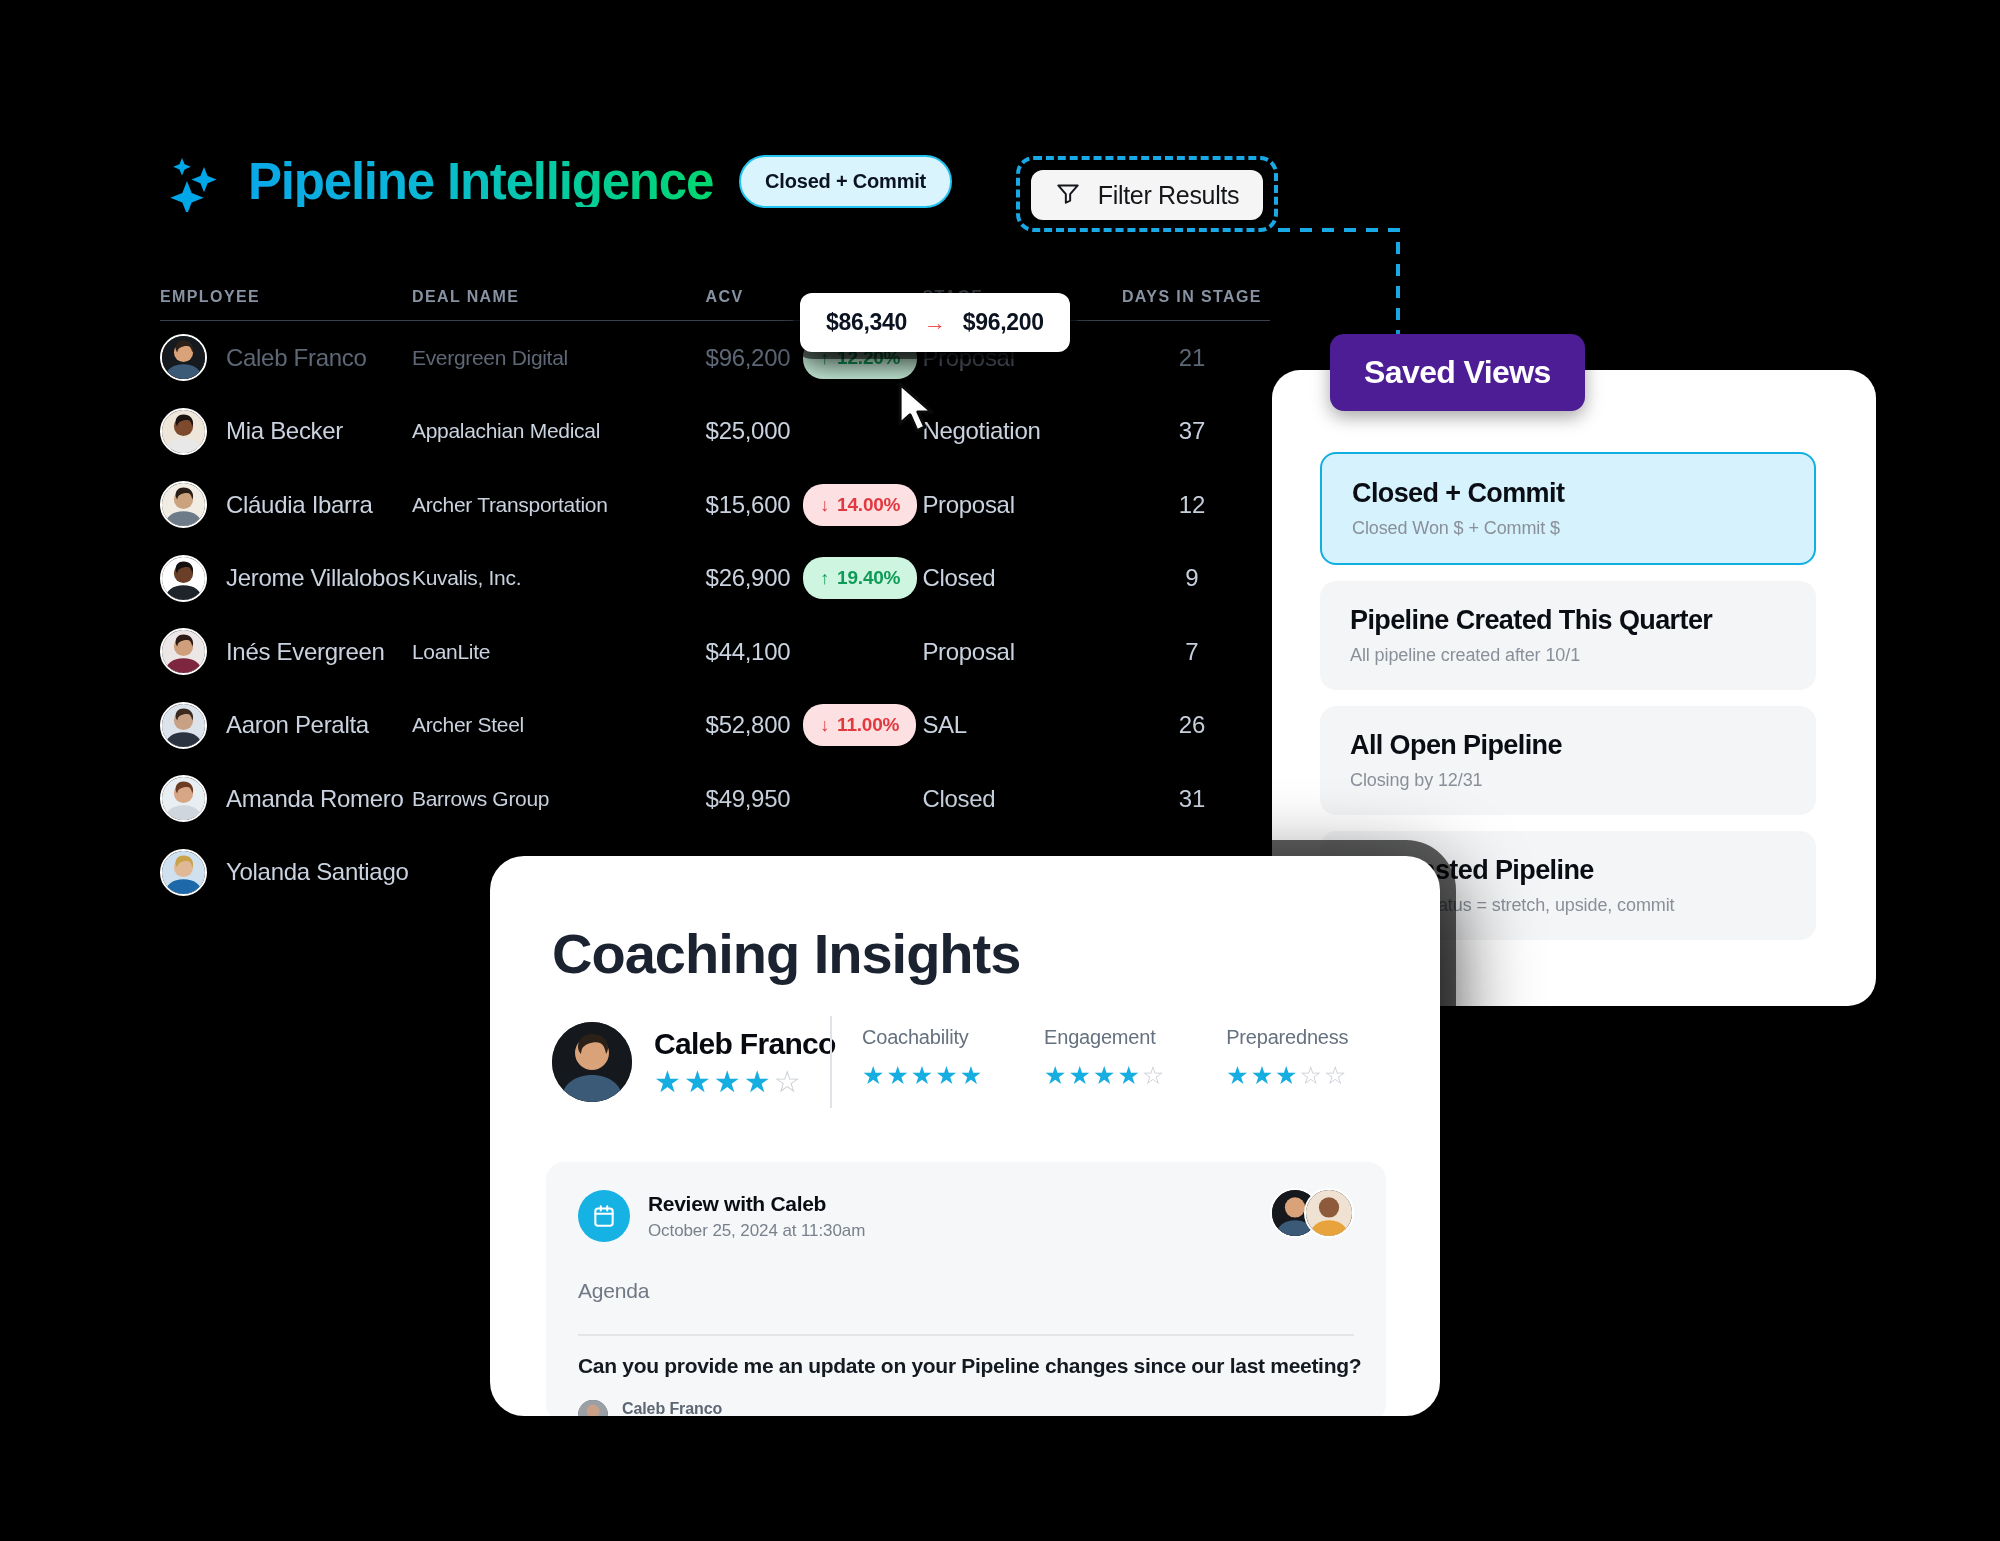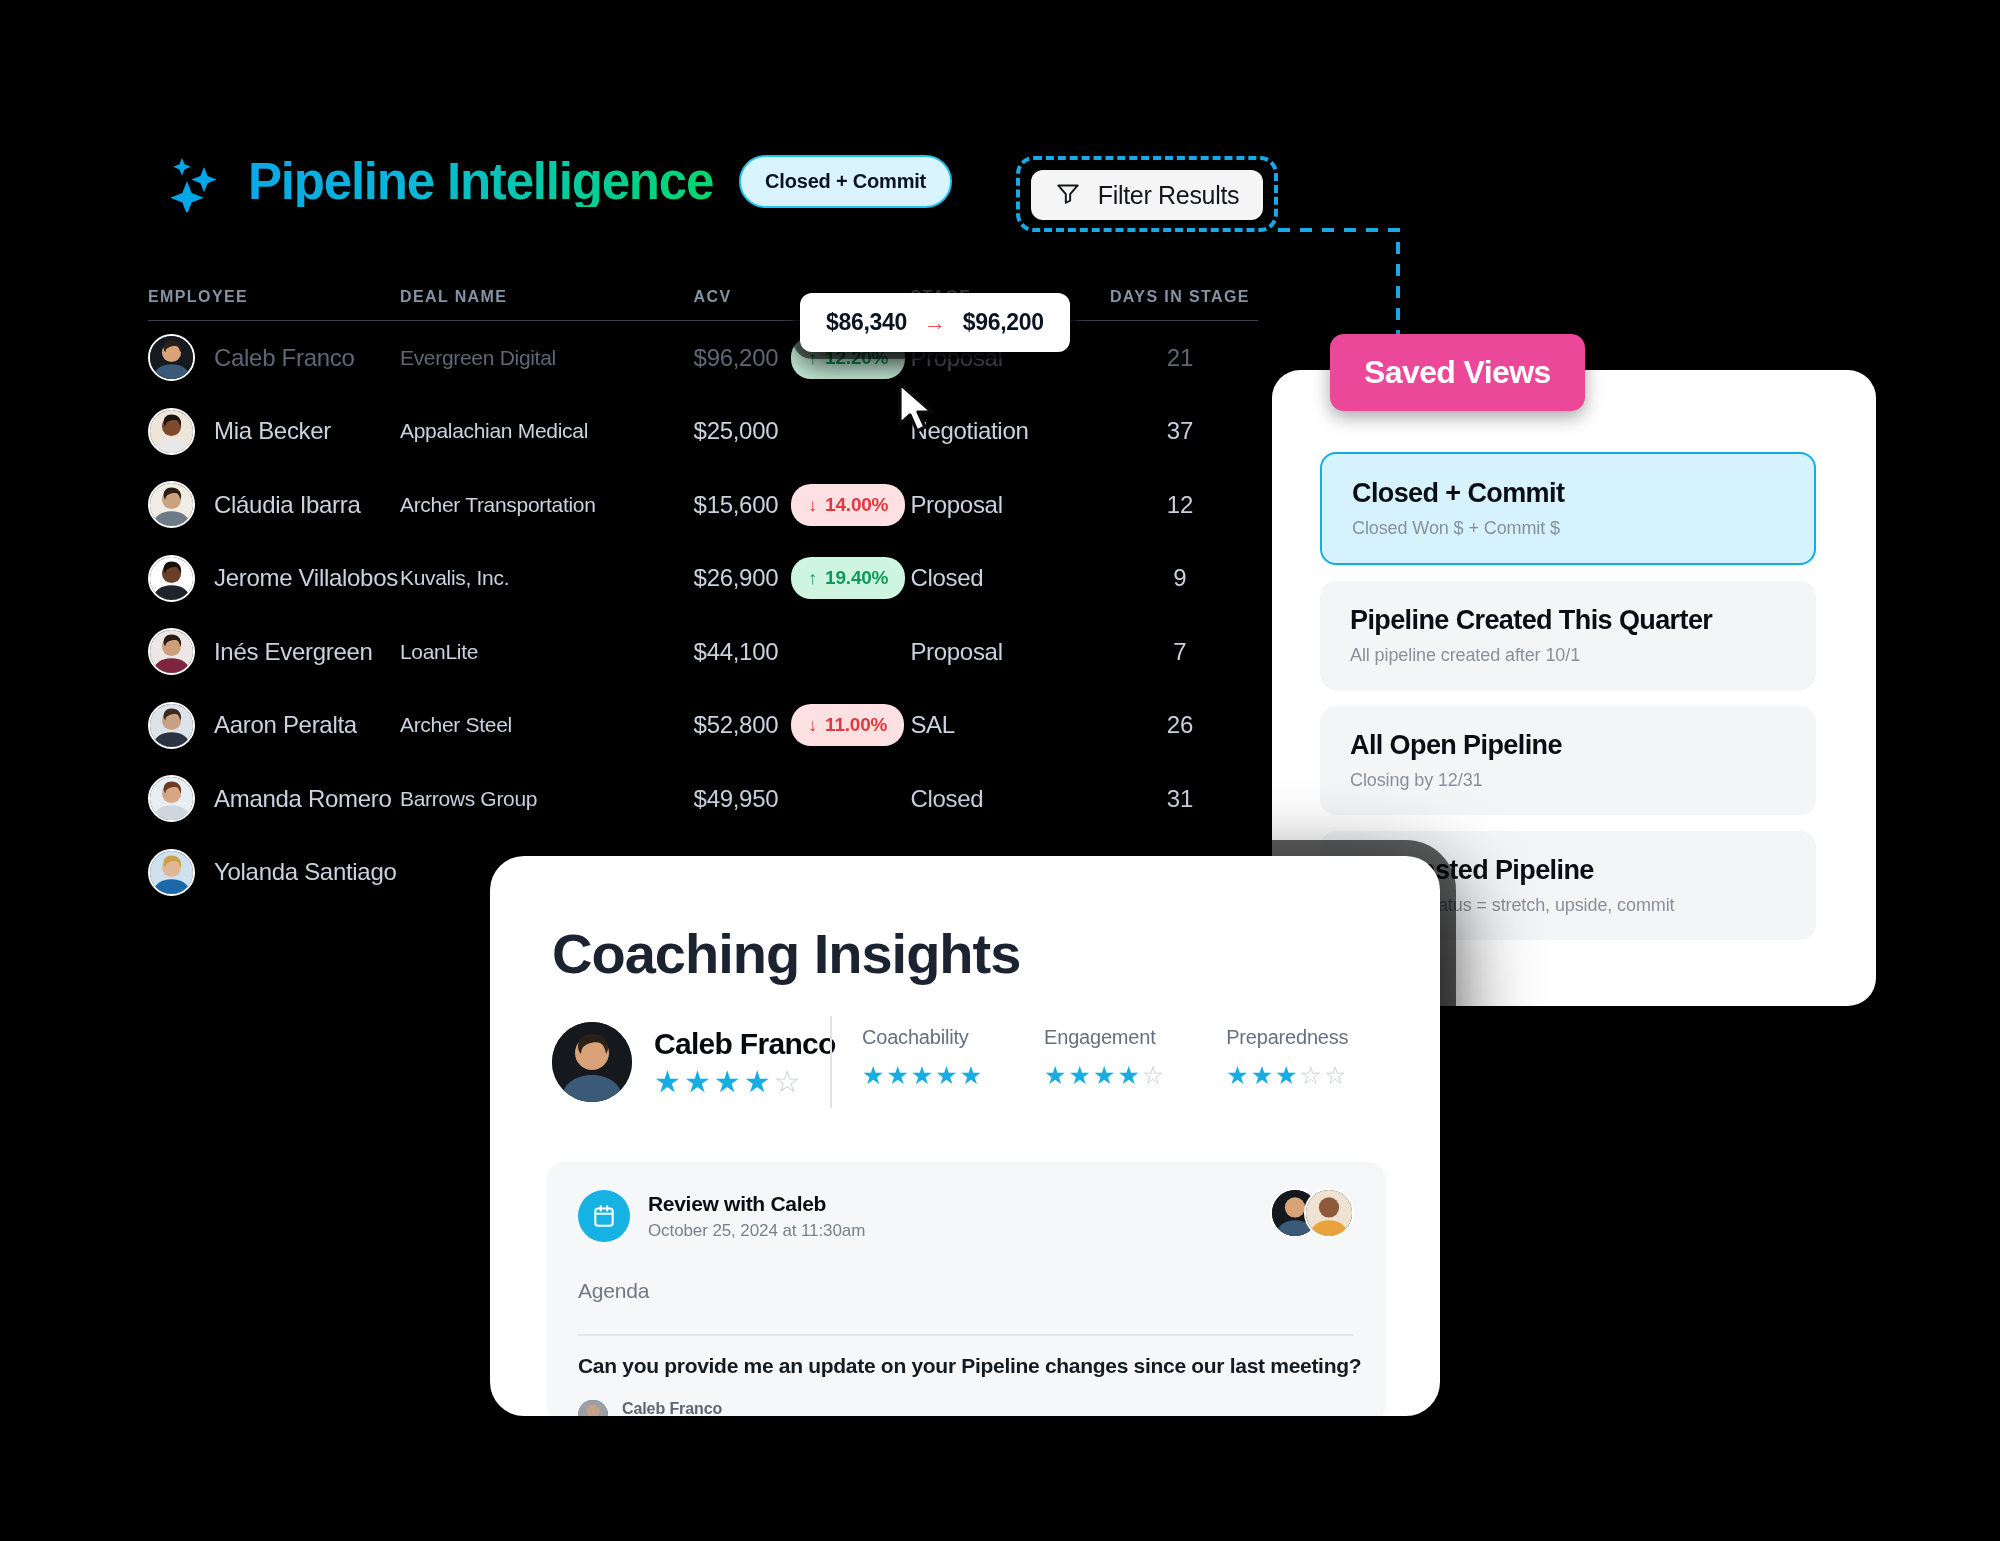--- a/index.html
+++ b/index.html
@@ -35,21 +35,21 @@
   }
   .filter-btn{
     position:absolute;left:15px;top:14px;width:232px;height:50px;
     background:#f5f5f5;border-radius:12px;display:flex;align-items:center;
     justify-content:center;gap:17px;cursor:pointer;box-sizing:border-box;
   }
   .filter-btn .lbl{font-size:25px;font-weight:500;color:#14161a;letter-spacing:-0.3px;}
   .connector{position:absolute;left:1278px;top:192px;width:180px;height:160px;pointer-events:none;}
 
   
-  .table{position:absolute;left:148px;top:288px;width:1110px;}
+  .table{position:absolute;left:160px;top:288px;width:1110px;}
   .thead{display:flex;align-items:flex-end;padding-bottom:14px;border-bottom:1.5px solid #3a4450;}
   .thead div{
     font-size:16px;font-weight:700;letter-spacing:1.4px;color:#8792a3;text-transform:uppercase;
   }
   .c-emp{width:258px;}
   .c-deal{width:268px;}
   .c-acv{width:100px;margin-left:32px;}
   .c-chg{width:122px;}
   .c-stage{width:196px;}
   .c-days{width:160px;text-align:center;}
@@ -88,21 +88,21 @@
   
   .cursor{position:absolute;left:896px;top:382px;width:44px;height:52px;}
 
   
   .saved-panel{
     position:absolute;left:1272px;top:370px;width:604px;height:636px;
     background:#ffffff;border-radius:28px;
     box-shadow:0 0 0 14px rgba(0,0,0,0.62), 0 30px 80px rgba(0,0,0,0.95);
   }
   .saved-badge{
-    position:absolute;left:1330px;top:334px;background:#ec4899;border-radius:14px;
+    position:absolute;left:1330px;top:334px;background:#4c1d95;border-radius:14px;
     padding:20px 34px;font-size:32px;font-weight:800;color:#ffffff;letter-spacing:-0.6px;
     box-shadow:0 6px 18px rgba(0,0,0,0.35);
   }
   .sv-list{position:absolute;left:1320px;top:452px;width:496px;display:flex;flex-direction:column;gap:16px;}
   .sv-item{background:#f4f5f6;border-radius:16px;padding:24px 30px;box-sizing:border-box;cursor:pointer;}
   .sv-item.active{background:#d5f2fd;border:2.5px solid #11aee2;}
   .sv-title{font-size:27px;font-weight:800;color:#0a0e14;letter-spacing:-0.6px;margin-bottom:9px;}
   .sv-sub{font-size:18px;font-weight:400;color:#8a9099;letter-spacing:-0.1px;}
 
   

